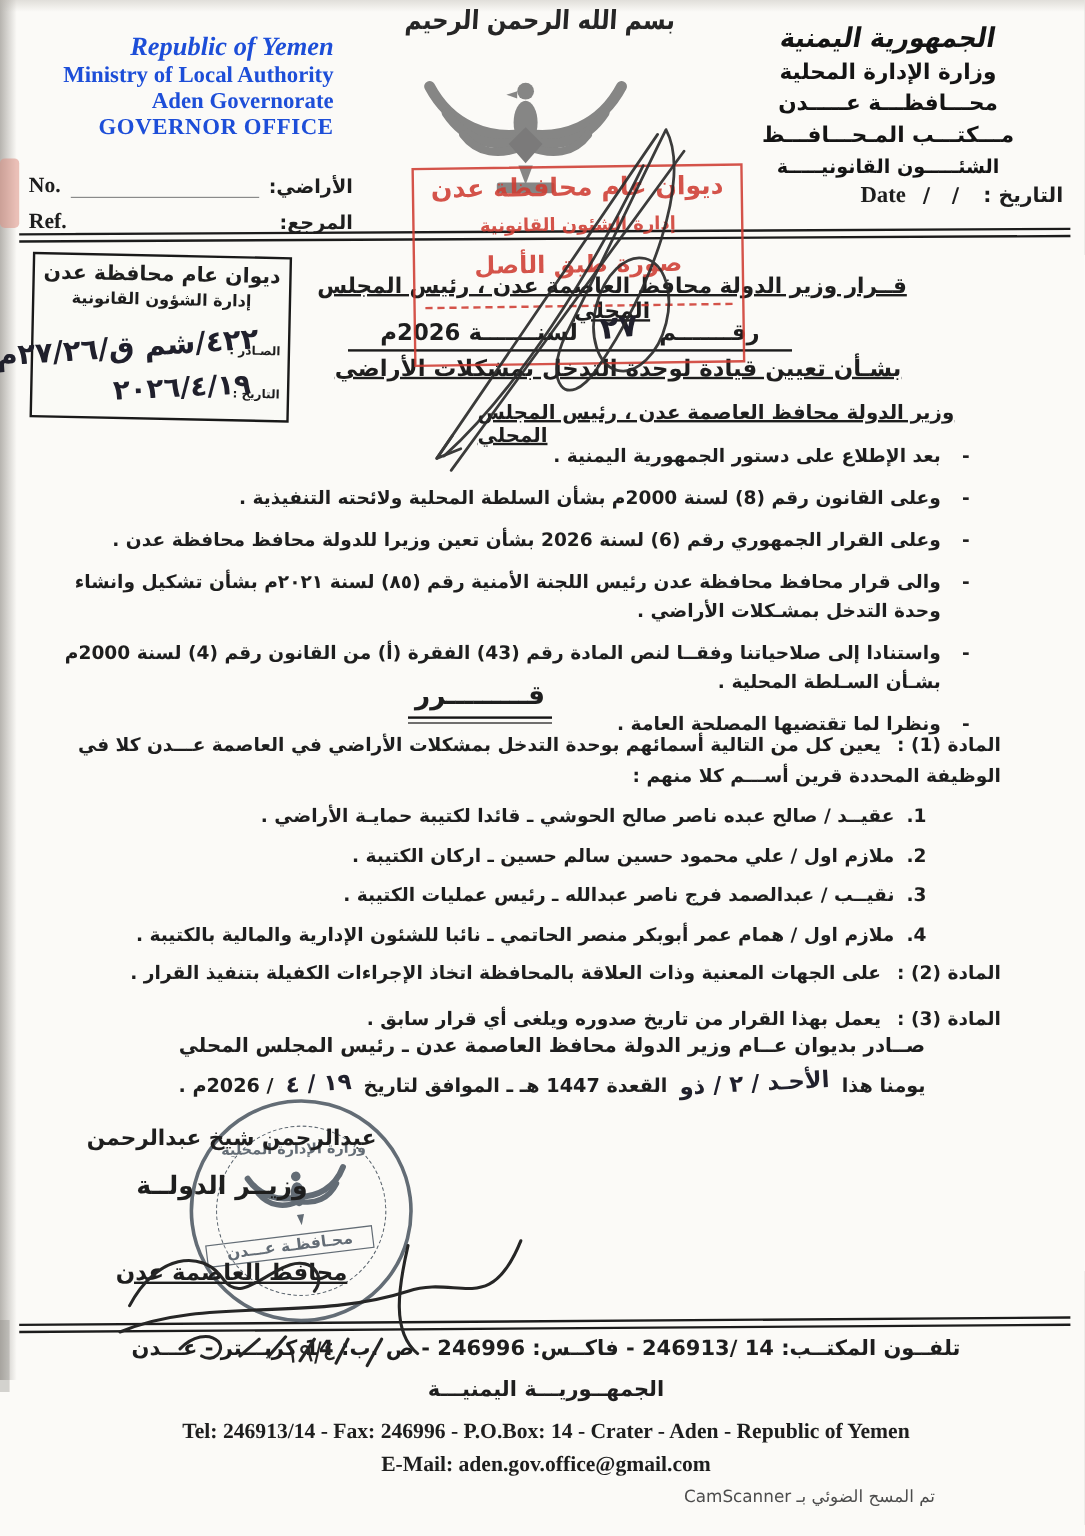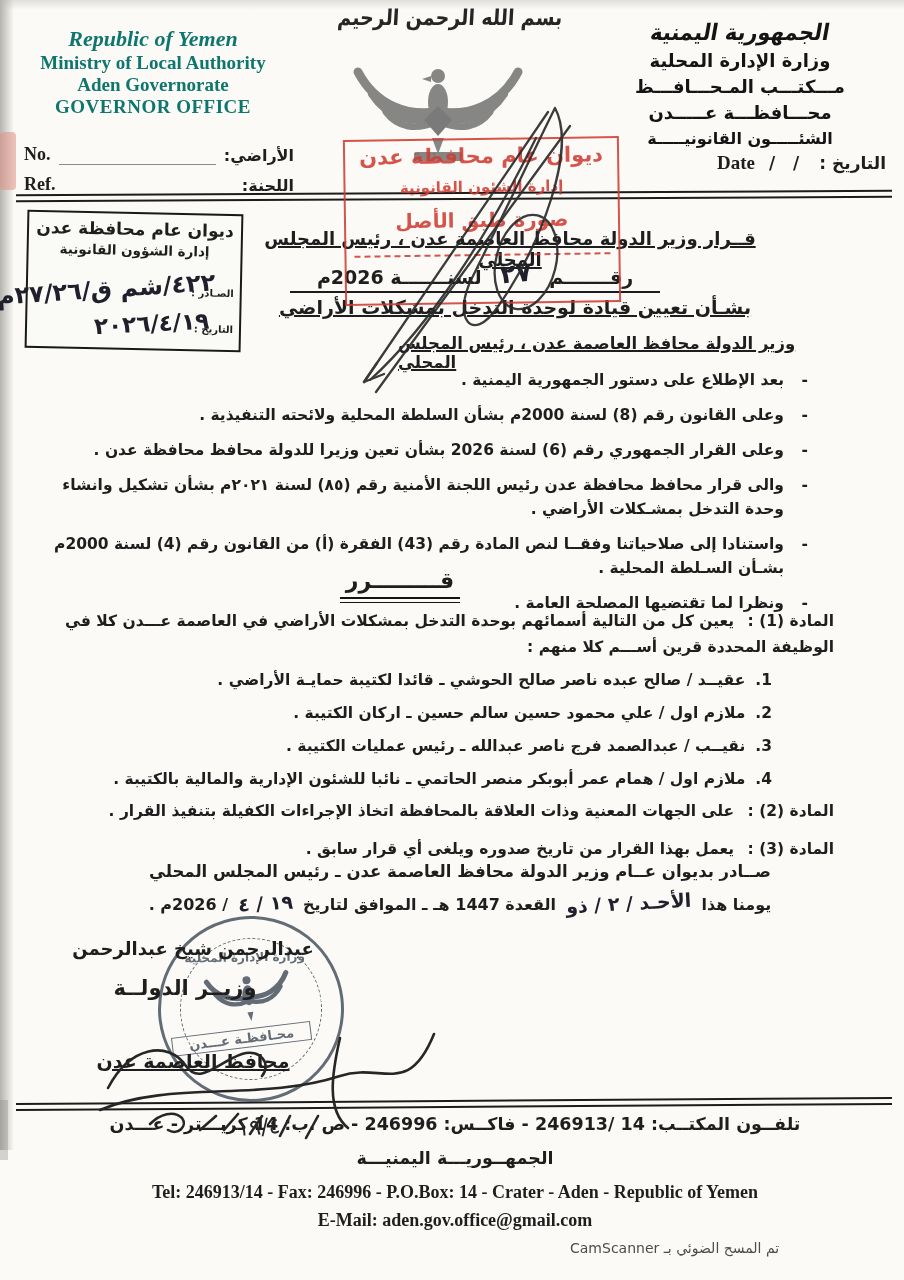--- a/index.html
+++ b/index.html
@@ -9,21 +9,21 @@
   .rtl{direction:rtl;unicode-bidi:isolate;}
   .bold{font-weight:700;}
   
   .edge-left{left:0;top:0;width:14px;height:1150px;background:linear-gradient(to right,#7e7a74,rgba(126,122,116,0));opacity:.55;}
   .edge-left2{left:0;top:1100px;width:8px;height:60px;background:#8a8680;opacity:.35;}
   .pink-smear{left:0;top:132px;width:16px;height:58px;background:#dd8f84;opacity:.55;border-radius:4px;}
   .top-shadow{left:0;top:0;width:904px;height:10px;background:linear-gradient(#b9b5ae,rgba(185,181,174,0));opacity:.4;}
   
   .basmala{left:330px;top:6px;width:240px;text-align:center;font-size:19px;font-weight:700;
            transform:scaleY(1.15) skewX(-4deg);letter-spacing:-1px;color:#262626;}
-  .en-head{left:28px;top:26px;width:250px;text-align:center;font-family:"Liberation Serif",serif;color:#0f766e;}
+  .en-head{left:28px;top:26px;width:250px;text-align:right;font-family:"Liberation Serif",serif;color:#1d4ed8;}
   .en-head .l1{font-size:22px;font-weight:700;font-style:italic;}
   .en-head .l2{font-size:19px;font-weight:700;}
   .en-head .l3{font-size:19px;font-weight:700;}
   .en-head .l4{font-size:19px;font-weight:700;letter-spacing:.5px;}
   .numref{left:24px;width:270px;font-size:16px;}
   .numref .row{display:flex;align-items:flex-end;gap:8px;}
   .fill-line{flex:1;border-bottom:1.5px solid #8a8a8a;height:14px;}
   .ar-head{right:14px;top:20px;width:300px;text-align:center;color:#141414;}
   .ar-head .country{font-size:21px;font-weight:700;transform:skewX(-10deg) scaleY(1.08);letter-spacing:-1px;margin-bottom:4px;}
   .ar-head .l{font-size:18px;font-weight:700;line-height:26px;}
@@ -126,29 +126,29 @@
     <div class="row">
       <span class="bold" style="font-family:'Liberation Serif',serif;font-size:18px;">No.</span>
       <span class="fill-line"></span>
       <span class="bold rtl" style="font-size:16px;">الأراضي:</span>
     </div>
   </div>
   <div class="abs numref" style="top:174px;">
     <div class="row">
       <span class="bold" style="font-family:'Liberation Serif',serif;font-size:18px;">Ref.</span>
       <span class="fill-line"></span>
-      <span class="bold rtl" style="font-size:16px;">اللجنة:</span>
+      <span class="bold rtl" style="font-size:16px;">المرجع:</span>
     </div>
   </div>
 
   <div class="abs ar-head rtl">
     <div class="country">الجمهورية اليمنية</div>
     <div class="l">وزارة الإدارة المحلية</div>
+    <div class="l">محـــافظـــة عـــــدن</div>
     <div class="l">مـــكتـــب المـحـــافـــظ</div>
-    <div class="l">محـــافظـــة عـــــدن</div>
     <div class="l" style="font-size:16px;">الشئـــــون القانونيـــــة</div>
   </div>
   <div class="abs datebar">
     <span>التاريخ :</span>
     <span style="letter-spacing:6px;">/        /</span>
     <span style="font-family:'Liberation Serif',serif;font-size:19px;">Date</span>
   </div>
 
   <svg class="abs eagle" viewBox="0 0 180 120">
     <g fill="none" stroke="#6d6d6d" stroke-linecap="round">

